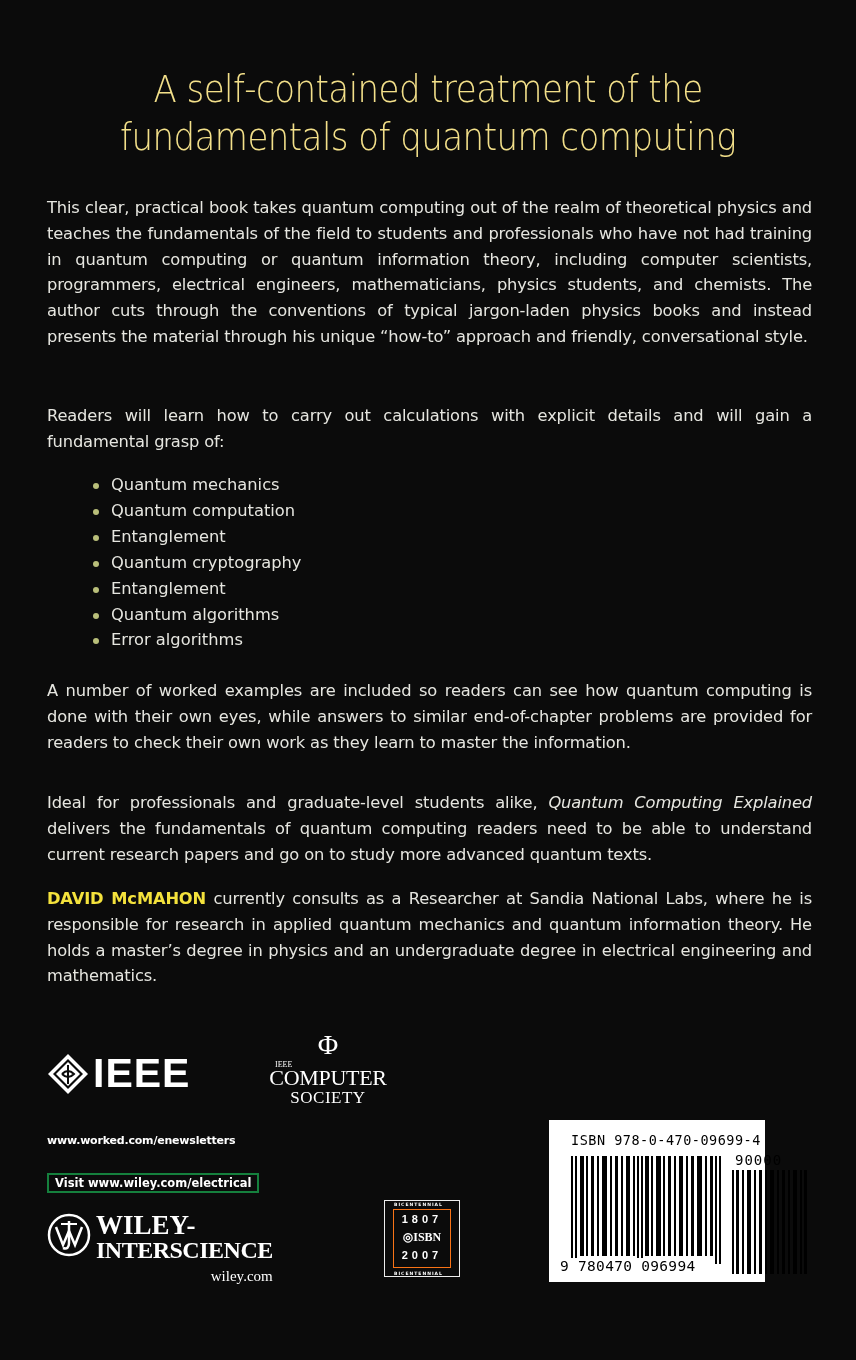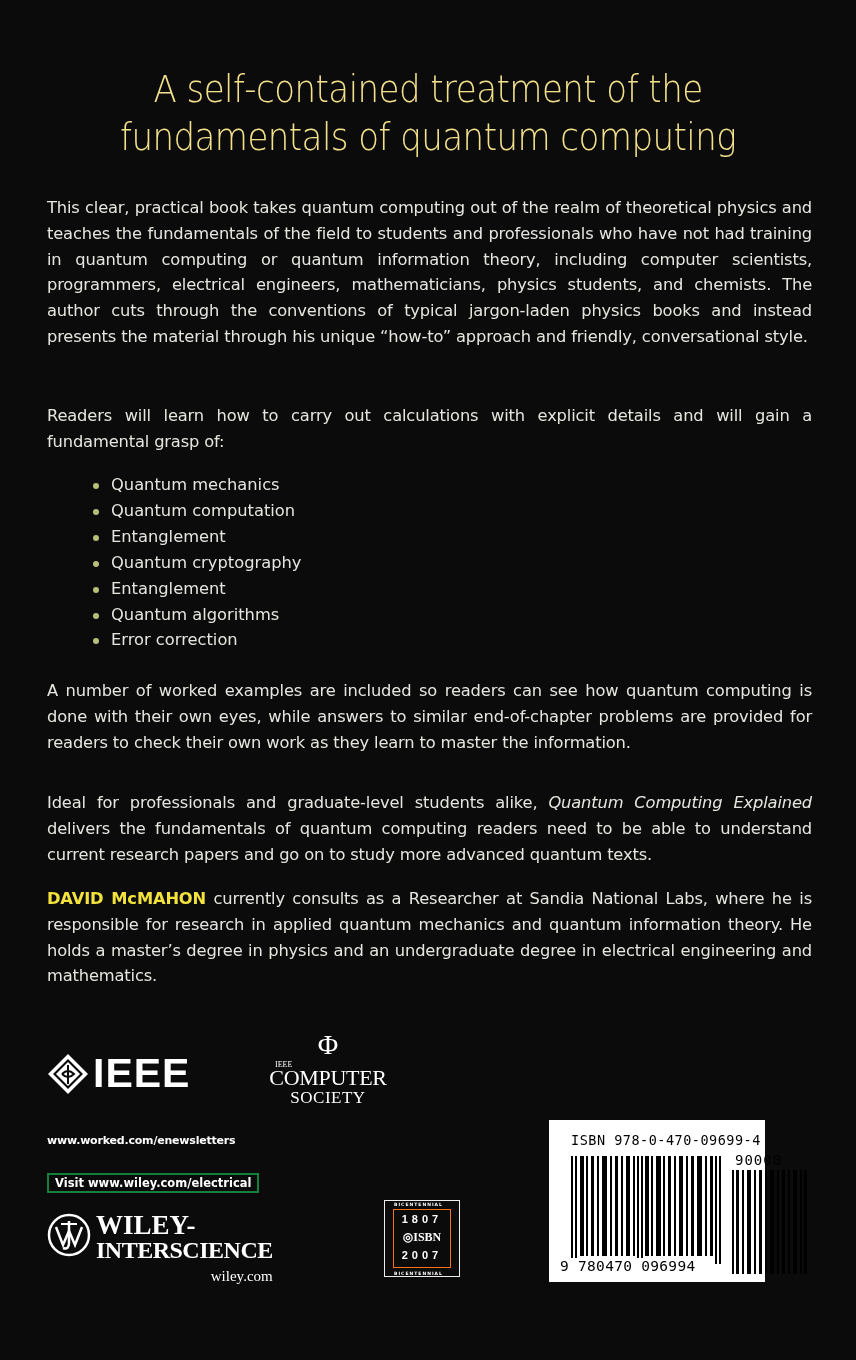--- a/index.html
+++ b/index.html
@@ -67,21 +67,21 @@
 <p class="body-text p1" style="margin:0">This clear, practical book takes quantum computing out of the realm of theoretical physics and teaches the fundamentals of the field to students and professionals who have not had training in quantum computing or quantum information theory, including computer scientists, programmers, electrical engineers, mathematicians, physics students, and chemists. The author cuts through the conventions of typical jargon-laden physics books and instead presents the material through his unique “how-to” approach and friendly, conversational style.</p>
 <p class="body-text p2" style="margin:0">Readers will learn how to carry out calculations with explicit details and will gain a fundamental grasp of:</p>
 
 <ul class="bullets">
   <li><span class="dot"></span><span>Quantum mechanics</span></li>
   <li><span class="dot"></span><span>Quantum computation</span></li>
   <li><span class="dot"></span><span>Entanglement</span></li>
   <li><span class="dot"></span><span>Quantum cryptography</span></li>
   <li><span class="dot"></span><span>Entanglement</span></li>
   <li><span class="dot"></span><span>Quantum algorithms</span></li>
-  <li><span class="dot"></span><span>Error correction</span></li>
+  <li><span class="dot"></span><span>Error algorithms</span></li>
 </ul>
 
 <p class="body-text p3" style="margin:0">A number of worked examples are included so readers can see how quantum computing is done with their own eyes, while answers to similar end-of-chapter problems are provided for readers to check their own work as they learn to master the information.</p>
 
 <p class="body-text p4" style="margin:0"><span>Ideal for professionals and graduate-level students alike, </span><span class="book-title">Quantum Computing Explained</span><span> delivers the fundamentals of quantum computing readers need to be able to understand current research papers and go on to study more advanced quantum texts.</span></p>
 
 <p class="body-text p5" style="margin:0"><span class="author">DAVID McMAHON</span><span> currently consults as a Researcher at Sandia National Labs, where he is responsible for research in applied quantum mechanics and quantum information theory. He holds a master’s degree in physics and an undergraduate degree in electrical engineering and mathematics.</span></p>
 
 <div class="ieee">
   <svg width="42" height="42" viewBox="0 0 42 42">

